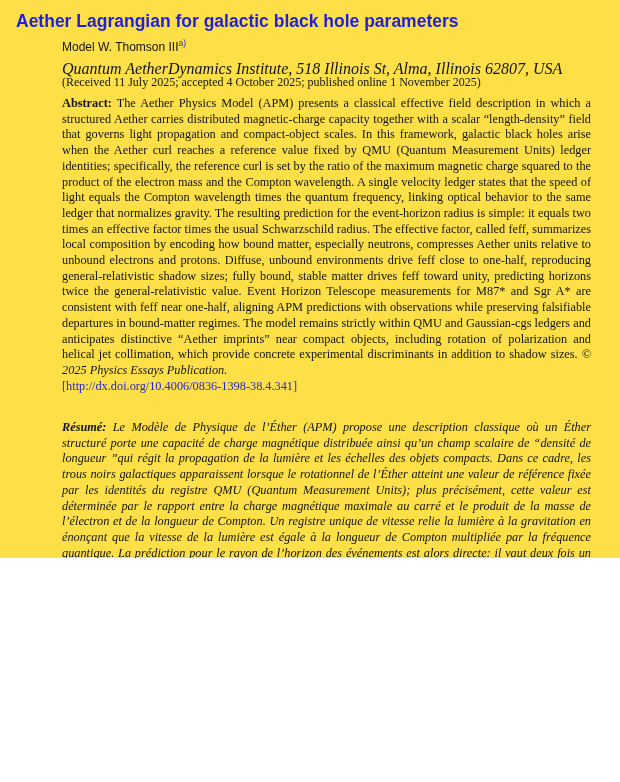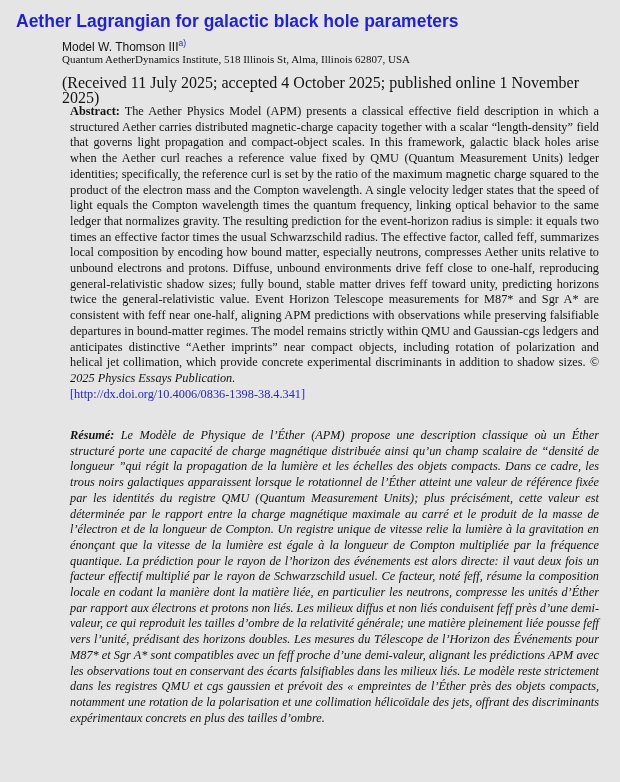--- a/index.html
+++ b/index.html
@@ -4,22 +4,22 @@
 <style>
   html, body { margin: 0; padding: 0; background: #ffffff; }
   body {
     width: 620px; height: 782px;
     font-family: "Liberation Serif", serif;
     color: #131313;
     -webkit-font-smoothing: antialiased;
   }
   .page {
     position: relative;
-    width: 620px; height: 782px;
-    background: #e5e5e5;
+    width: 620px; height: 558px;
+    background: #fde047;
     overflow: hidden;
   }
   .title {
     position: absolute; left: 16px; top: 11px; margin: 0;
     width: 580px;
     font-family: "Liberation Sans", sans-serif;
     font-weight: bold;
     font-size: 17.5px;
     line-height: 21px;
     color: var(--title-blue, #1f1fdf);
@@ -31,31 +31,32 @@
     color: #131313;
   }
   .author-note {
     color: var(--link-blue, #2525cc);
     font-size: 8.5px;
     vertical-align: super;
     line-height: 0;
     text-decoration: none;
   }
   .affiliation {
-    position: absolute; left: 62px; top: 52px;
+    position: absolute; left: 62px; top: 62px;
     width: 540px;
-    font-size: 11px; line-height: 14px;
+    font-style: italic;
+    font-size: 16px; line-height: 14px;
   }
   .history {
     position: absolute; left: 62px; top: 75px;
     width: 540px;
-    font-size: 16px; line-height: 15px;
+    font-size: 12px; line-height: 15px;
   }
   .block {
-    position: absolute; left: 62px; margin: 8px;
+    position: absolute; left: 62px; margin: 0;
     width: 529px;
     text-align: justify;
     font-size: 12.3px;
     line-height: 15.7px;
   }
   .abstract { top: 96px; }
   .resume   { top: 420px; font-style: italic; }
   .doi {
     color: var(--link-blue, #2525cc);
     text-decoration: none;

